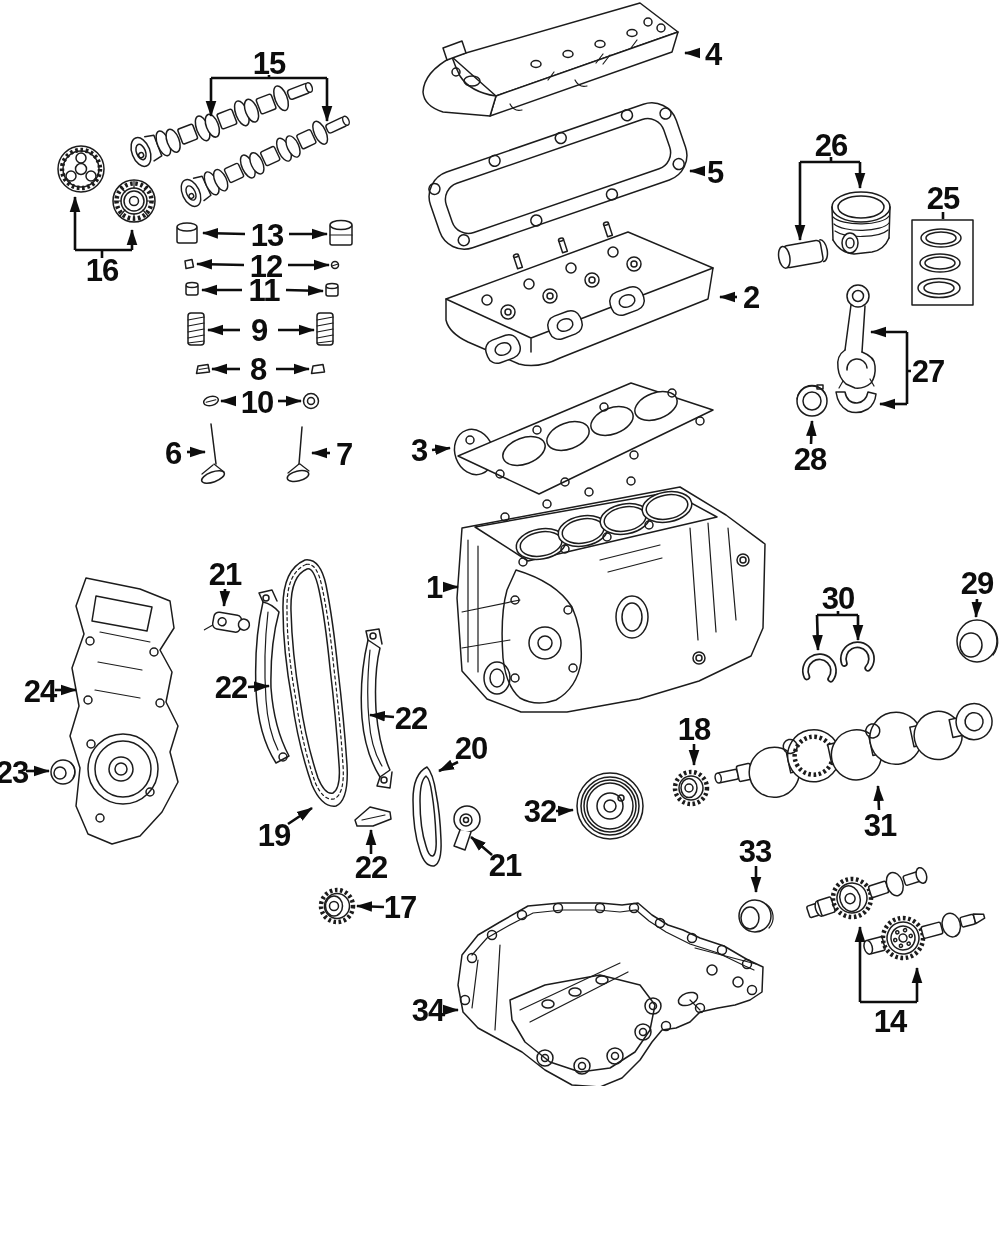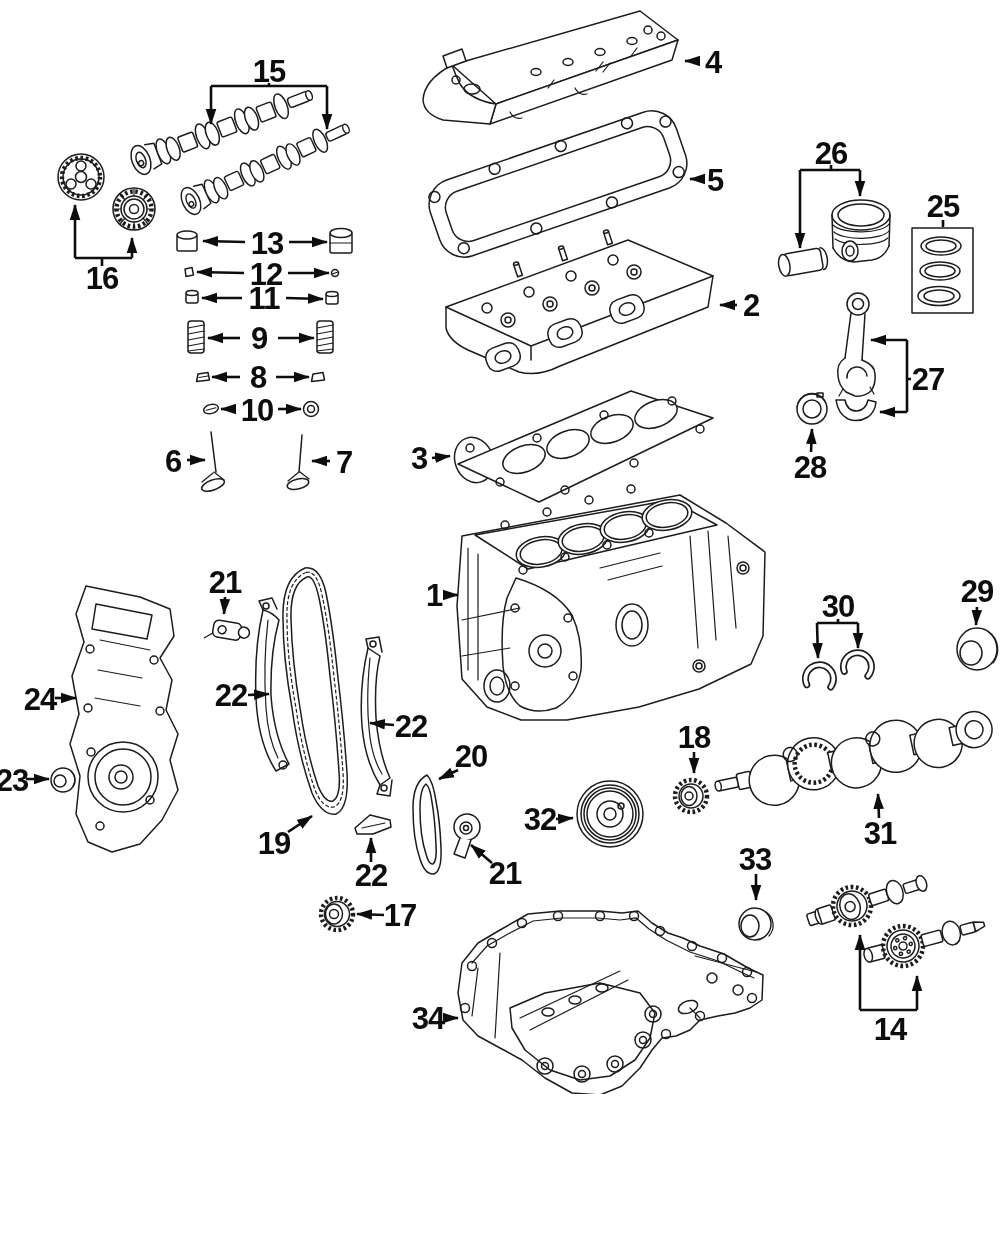--- a/index.html
+++ b/index.html
@@ -1,17 +1,17 @@
 <!DOCTYPE html>
 <html><head>
 <meta charset="utf-8">
 <style>
   html,body{margin:0;padding:0;background:#fff;}
   .stage{position:relative;width:1000px;height:1086px;background:#fff;overflow:hidden;
-         font-family:"Liberation Sans",sans-serif;margin-top:8px;}
+         font-family:"Liberation Sans",sans-serif;}
   svg{display:block;}
   svg text{font-family:"Liberation Sans",sans-serif;font-weight:bold;font-size:31px;
            fill:#0d0d0d;text-anchor:middle;letter-spacing:-1px;}
   .ln{stroke:#0d0d0d;stroke-width:2.6;fill:none;stroke-linecap:butt;}
   .p{stroke:#1c1c1c;stroke-width:1.5;fill:#fff;stroke-linejoin:round;stroke-linecap:round;}
   .pn{stroke:#1c1c1c;stroke-width:1.5;fill:none;stroke-linejoin:round;stroke-linecap:round;}
   .pf{stroke:#1c1c1c;stroke-width:1.2;fill:none;stroke-linecap:round;}
   .teeth{fill:none;stroke:#1c1c1c;stroke-width:4.5;stroke-dasharray:2.6 2.6;}
   .thick{fill:none;stroke:#1c1c1c;stroke-width:7;stroke-linecap:round;}
   .thickw{fill:none;stroke:#ffffff;stroke-width:3.6;stroke-linecap:round;}

